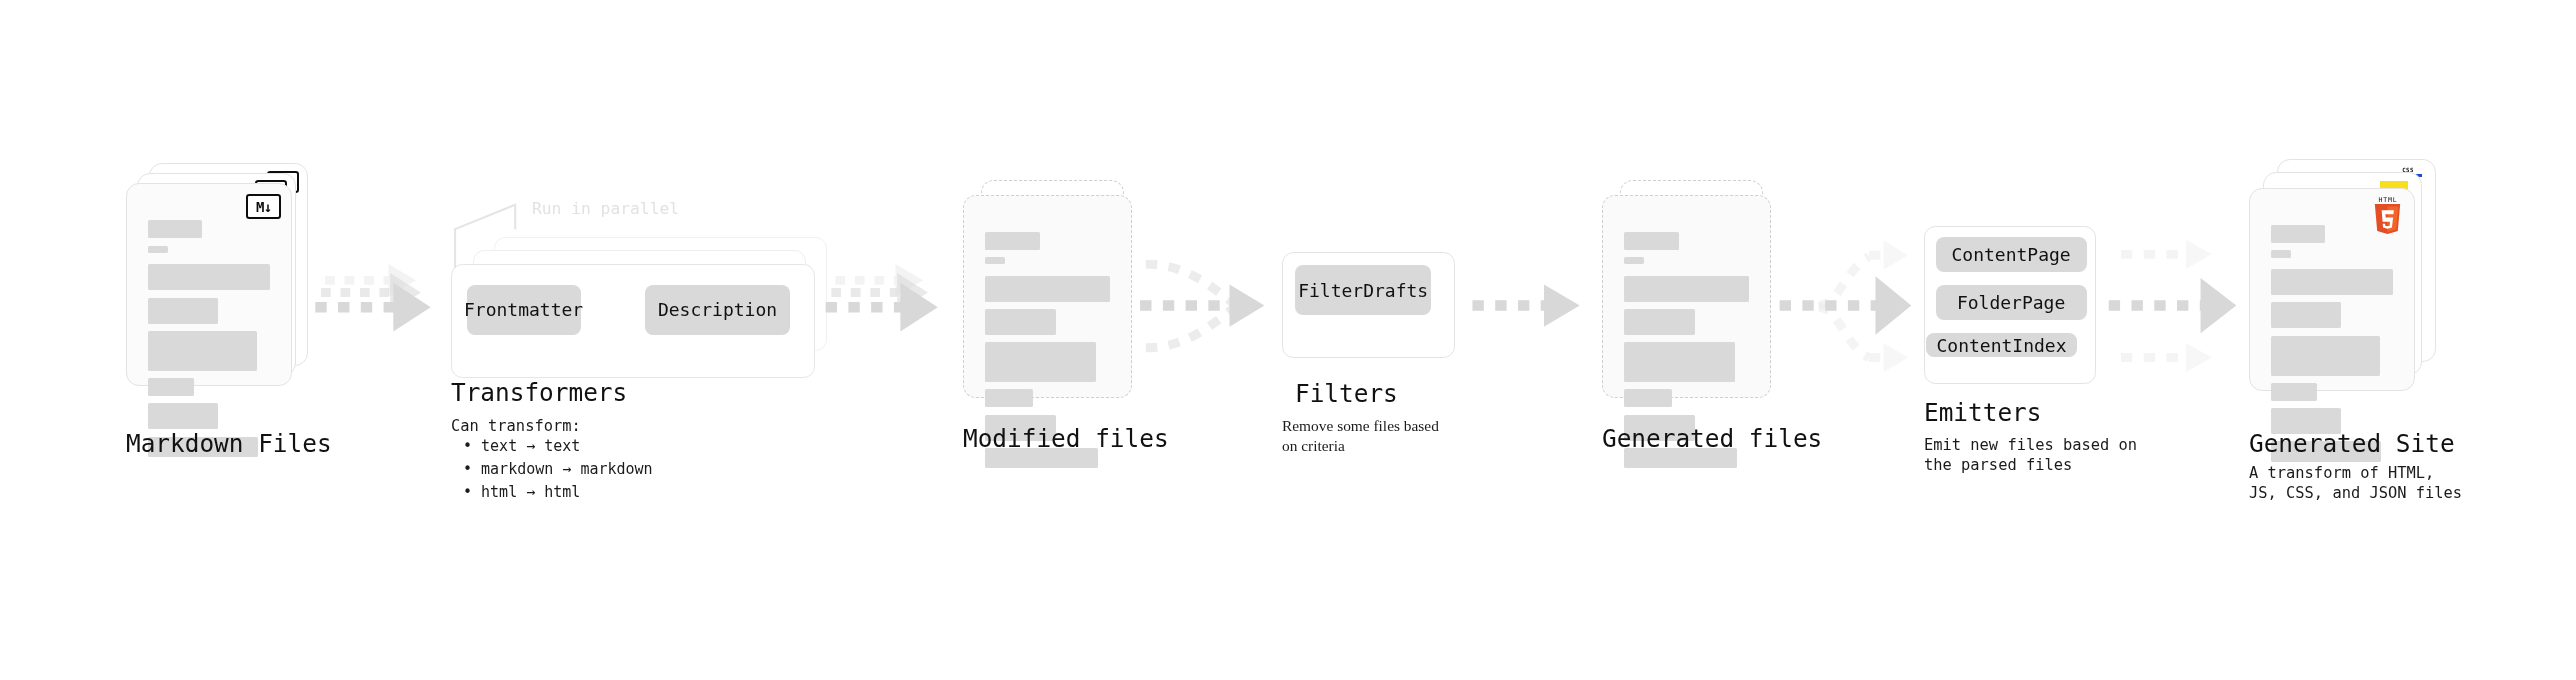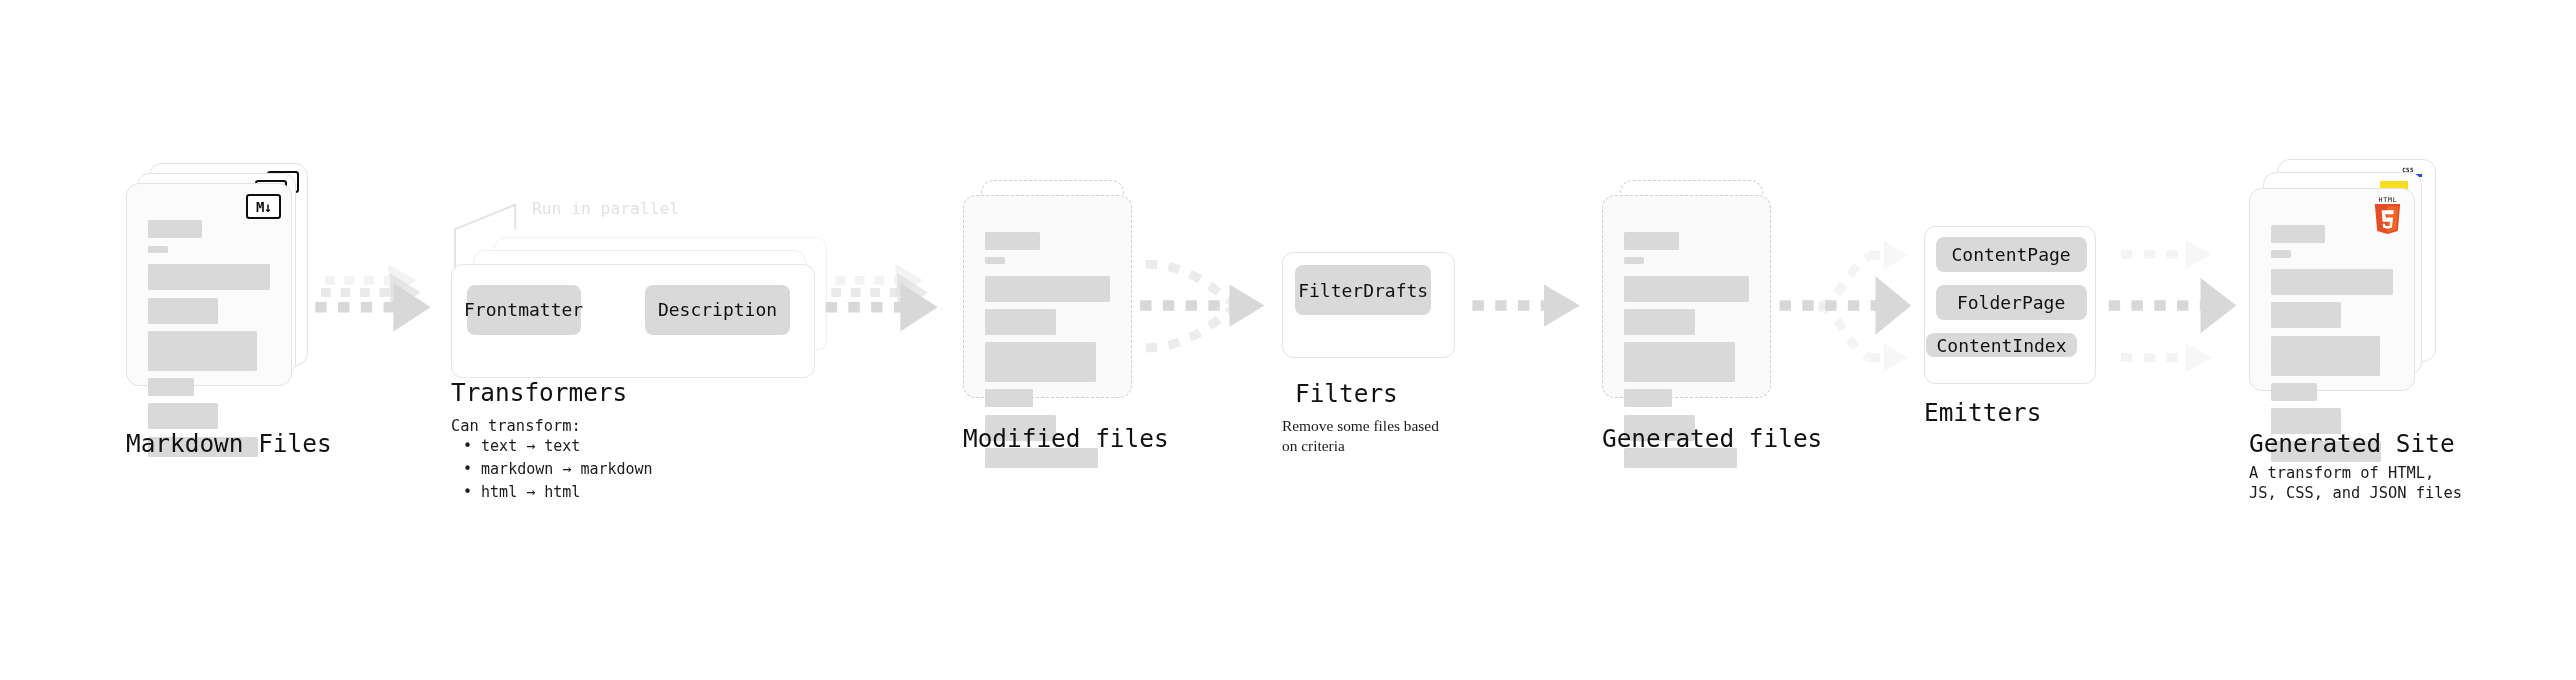--- a/index.html
+++ b/index.html
@@ -276,20 +276,22 @@
         <span>ContentPage</span>
       </div>
     <div class="chip" style="left:10.6px; top:58px; width:151px; height:35px;">
         <span>FolderPage</span>
       </div>
     <div class="chip" style="left:1px; top:106px; width:151px; height:24px;">
         <span>ContentIndex</span>
       </div>
   </div>
   <div class="title" style="left:1924px; top:398px;">Emitters</div>
+  <div class="subtitle" style="left:1924px; top:435px;">Emit new files based on
+the parsed files</div>
 
   <div class="cardstack" style="left:2249px; top:159px;">
     <div class="card back2" style="left:28px; top:0px; width:159px; height:203px;">
       <div class="badge-css" style="right:13px; top:7.3px;">
         <span class="txt">CSS</span>
         <span class="rule"></span>
       </div>
     </div>
     <div class="card back1" style="left:14px; top:13px; width:159px; height:203px;">
       <div class="badge-js" style="right:13px; top:8.1px;"></div>

